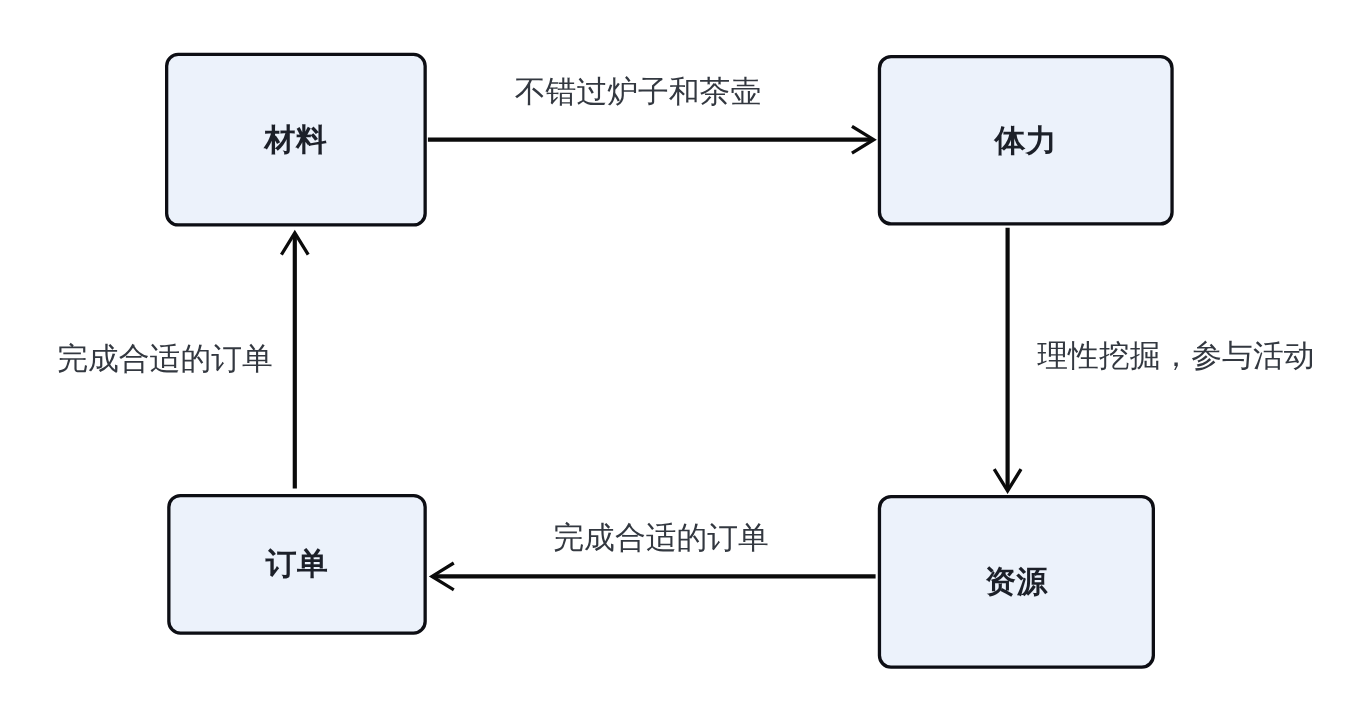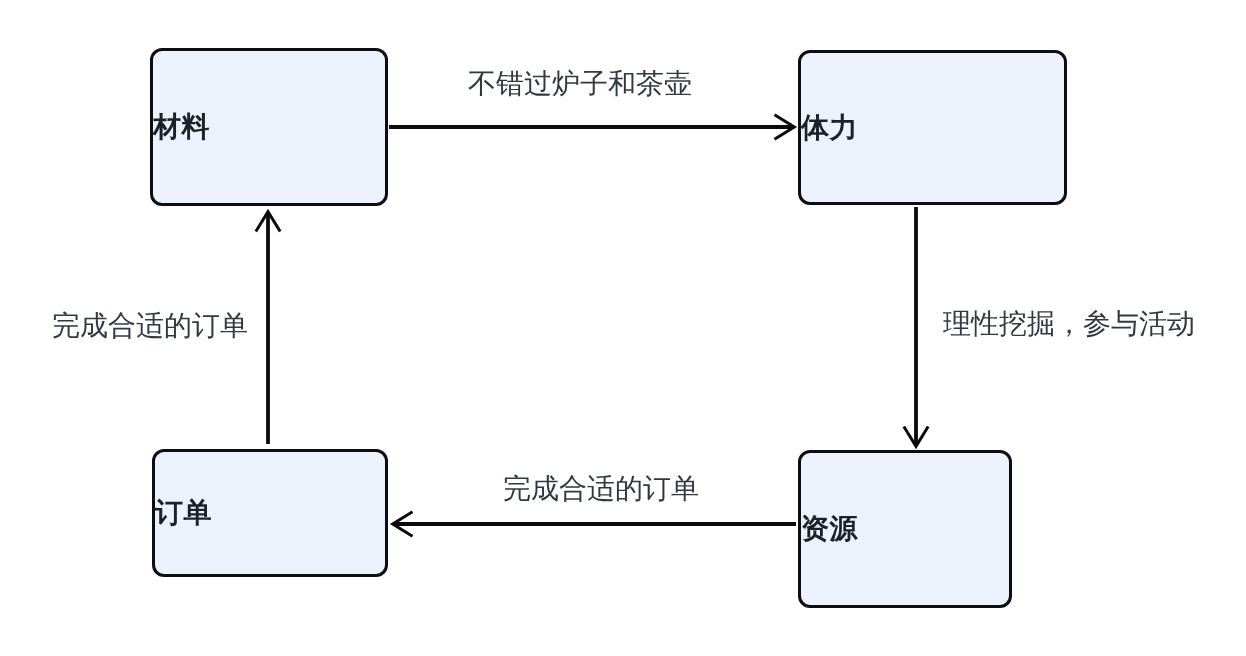--- a/index.html
+++ b/index.html
@@ -28,31 +28,32 @@
     pointer-events: none;
   }
   .node {
     position: absolute;
     box-sizing: border-box;
     background: #ecf2fb;
     border: 3.5px solid #0d0e14;
     border-radius: 12px;
     display: flex;
     align-items: center;
+    justify-content: center;
   }
   .node-label {
     font-size: 28px;
     font-weight: bold;
     color: #1c2029;
     letter-spacing: 0.5px;
     white-space: nowrap;
   }
   .node-materials { left: 150px; top: 48px;  width: 238px; height: 158px; }
   .node-stamina   { left: 798px; top: 50px;  width: 269px; height: 155px; }
-  .node-resources { left: 798px; top: 450px; width: 214px; height: 158px; }
+  .node-resources { left: 798px; top: 450px; width: 252px; height: 158px; }
   .node-orders    { left: 152px; top: 449px; width: 236px; height: 128px; }
   .edge-label {
     position: absolute;
     font-size: 28px;
     color: #333840;
     white-space: nowrap;
   }
   .edge-label-top {
     left: 580px; top: 84px;
     transform: translate(-50%, -50%);

